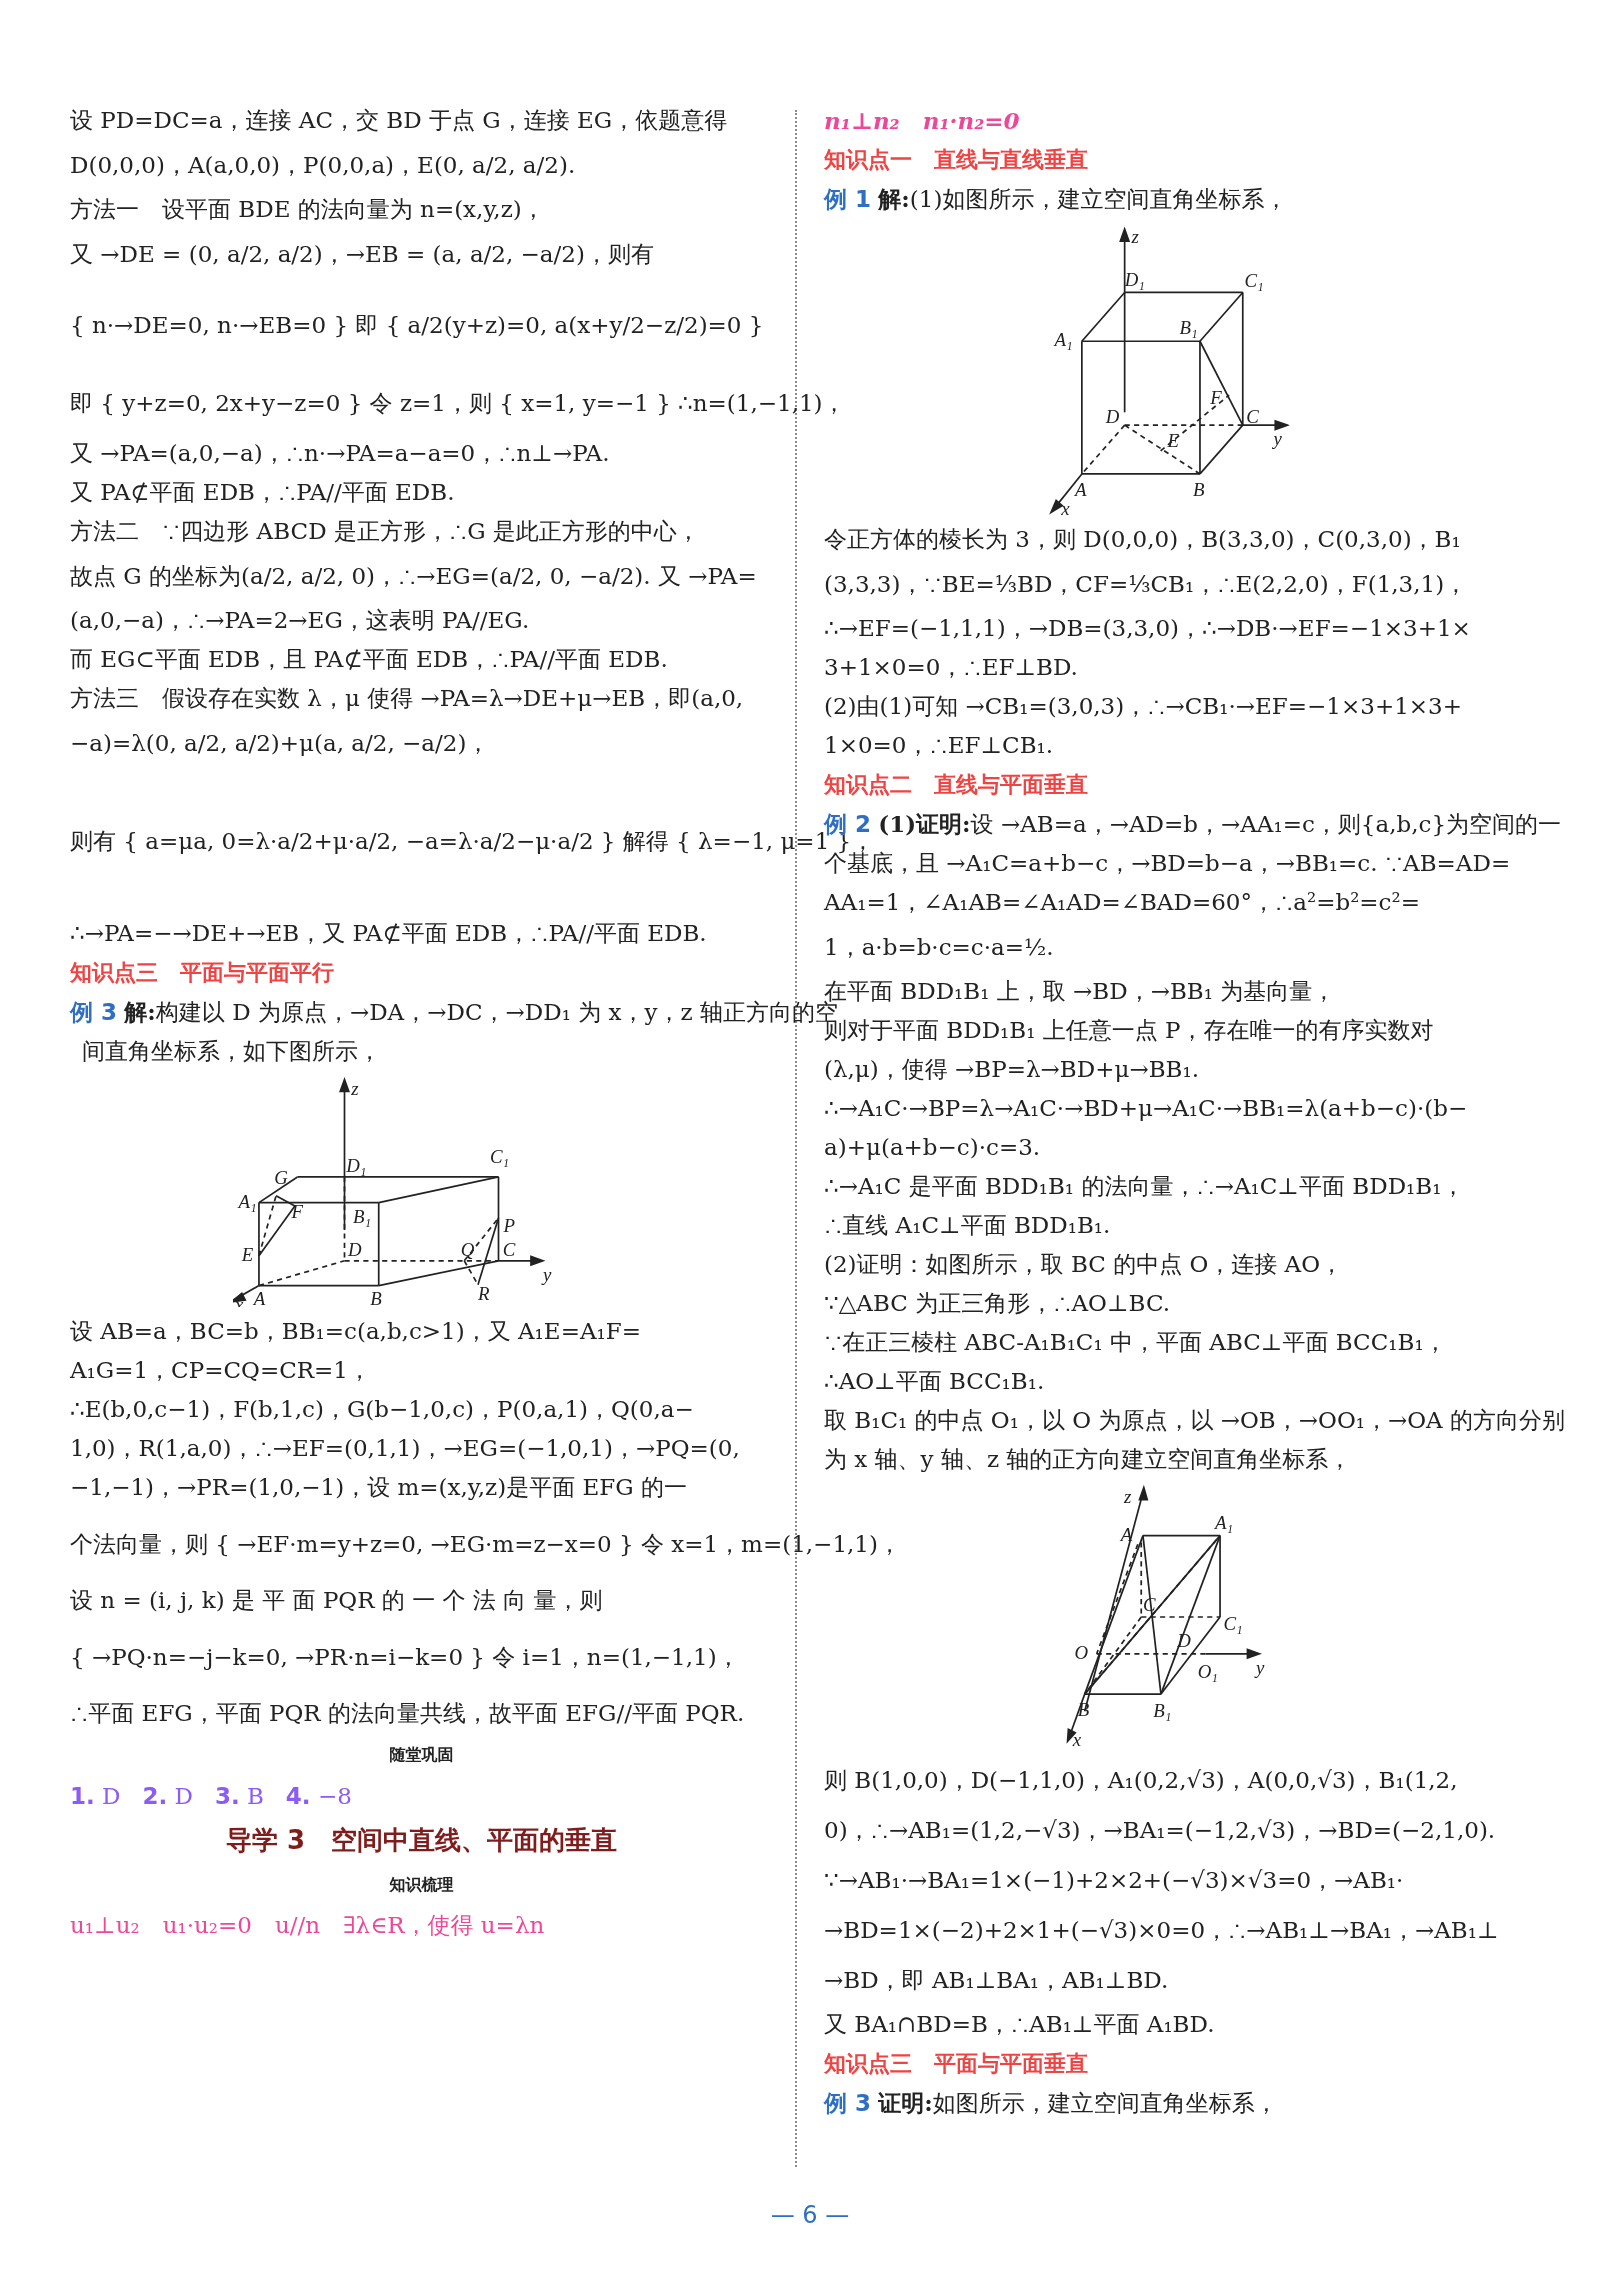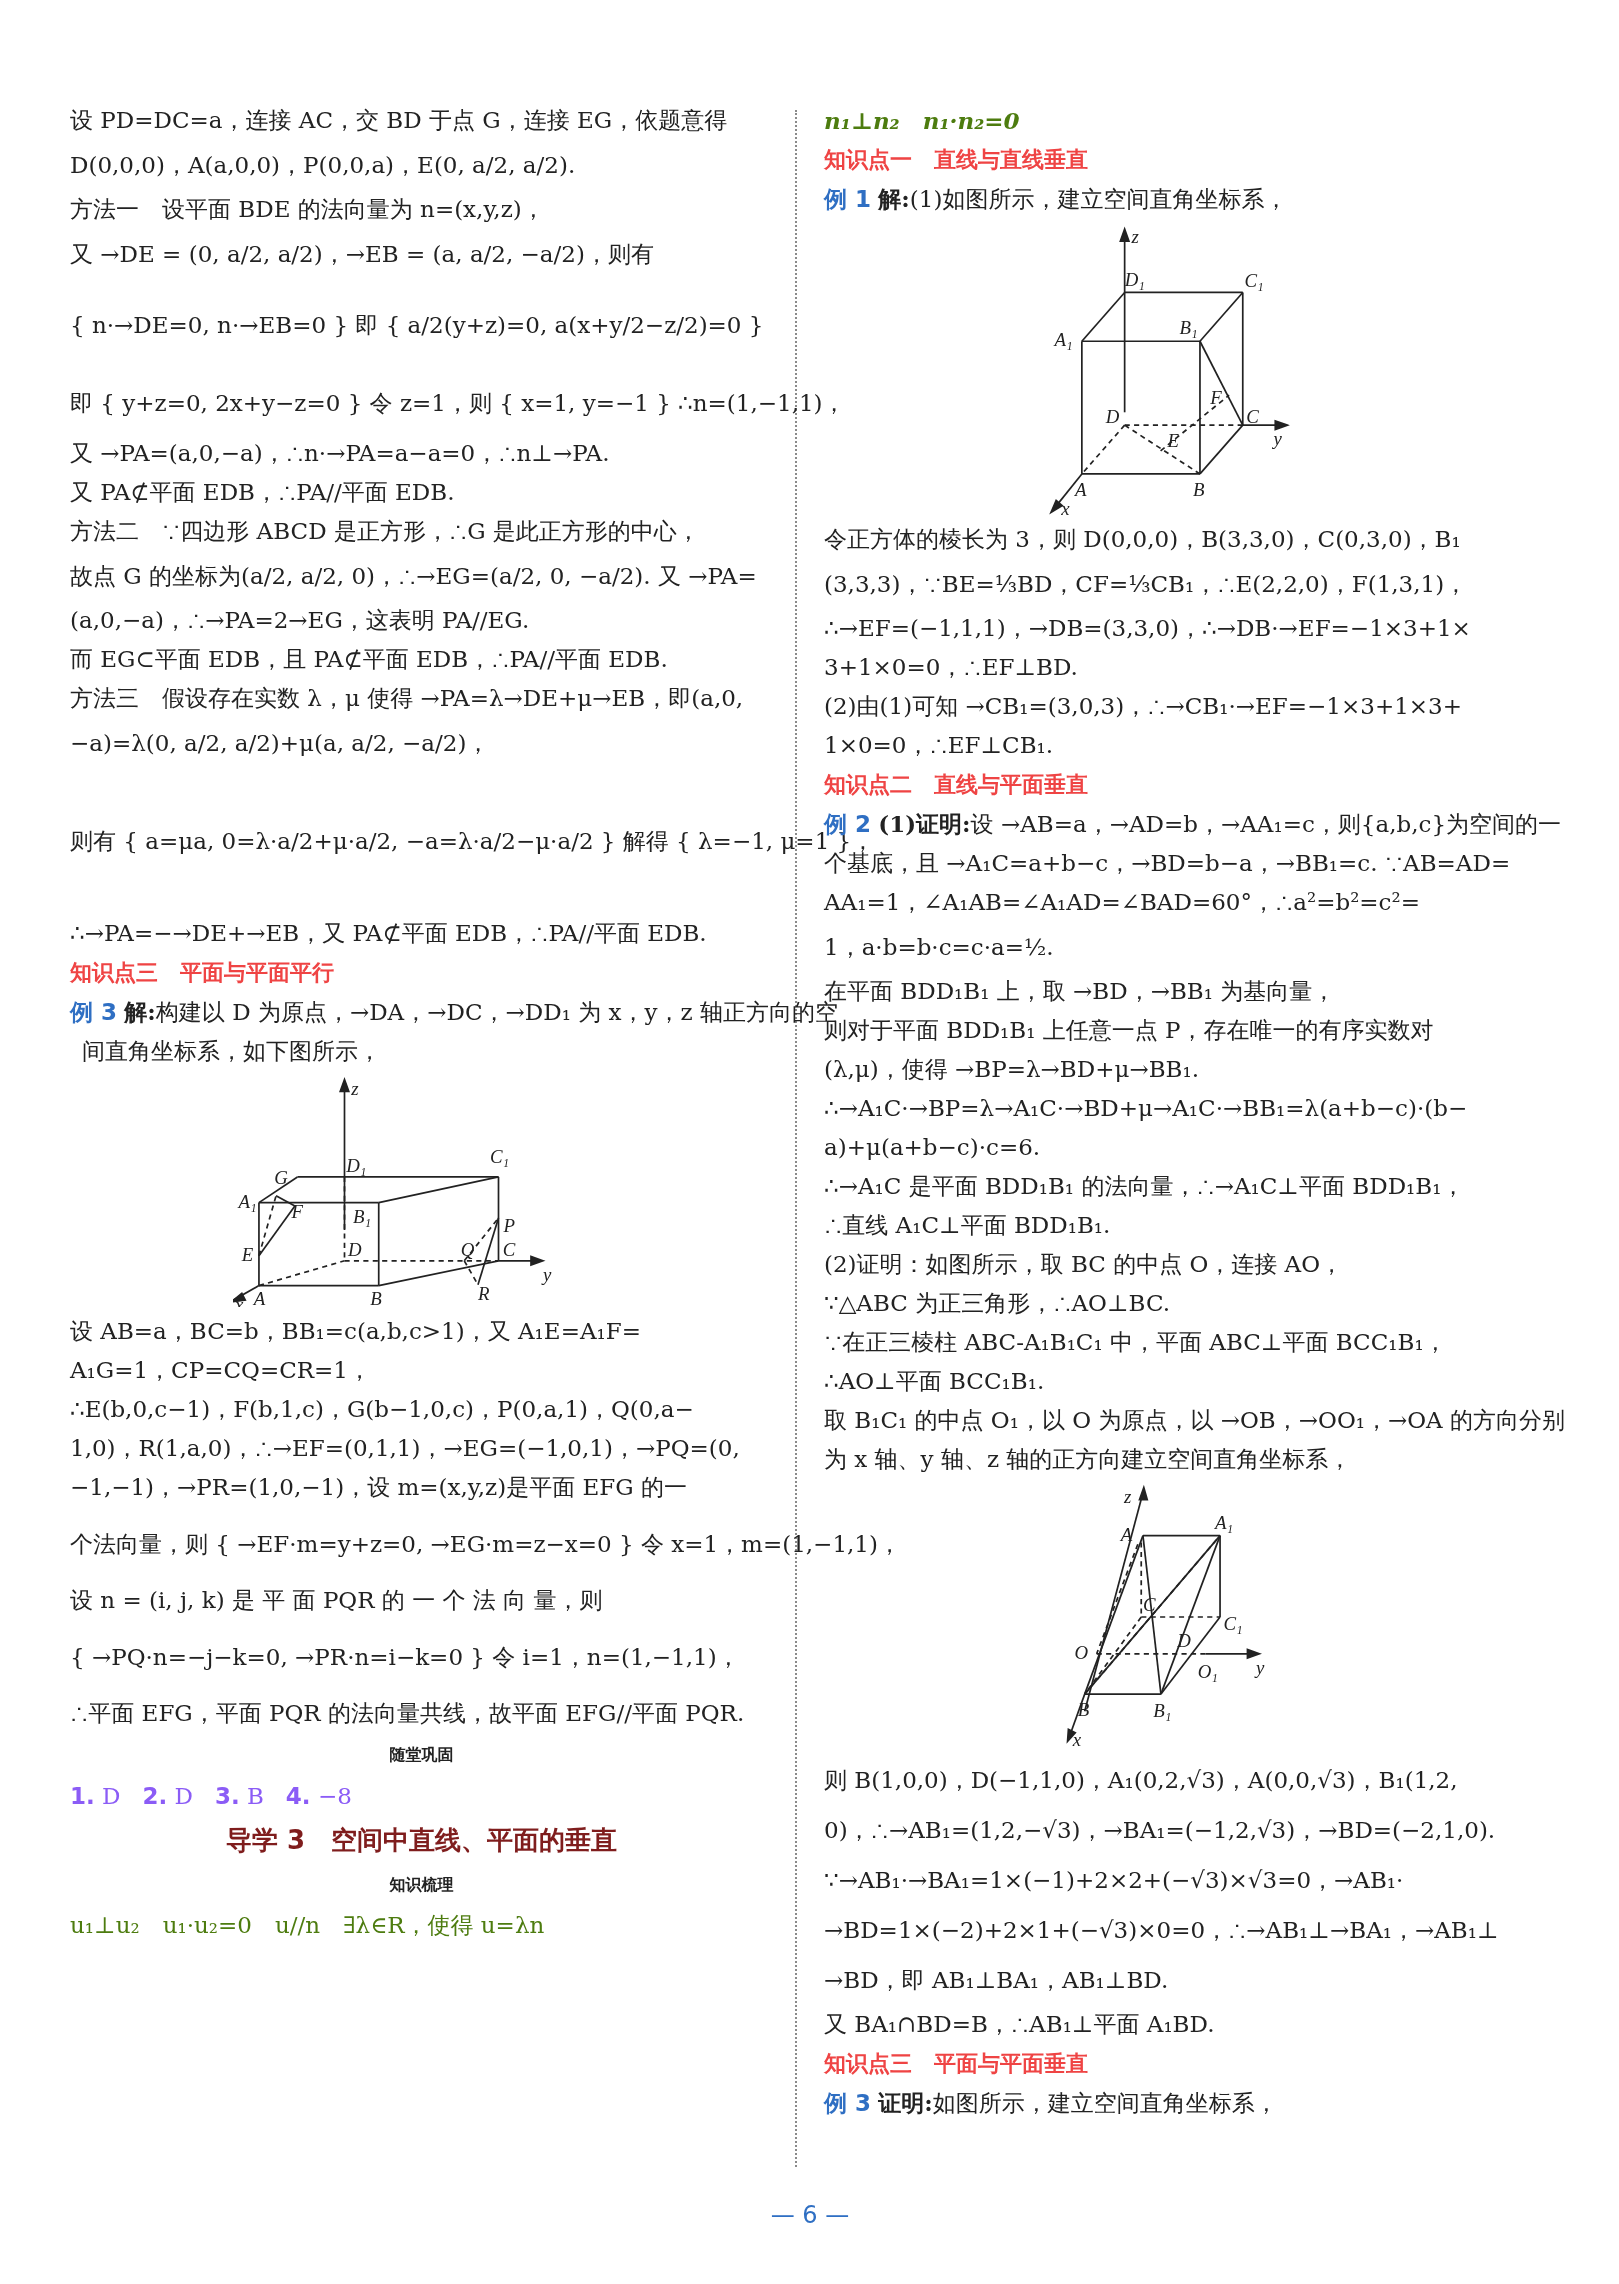--- a/index.html
+++ b/index.html
@@ -4,21 +4,21 @@
 <style>
   html,body{margin:0;padding:0;background:#fff;}
   body{width:1620px;height:2284px;position:relative;overflow:hidden;
        font-family:"DejaVu Serif","Liberation Serif",serif;color:#222;}
   .col{position:absolute;top:101px;}
   .col.left{left:70px;width:703px;}
   .col.right{left:824px;width:703px;}
   .divider{position:absolute;left:795px;top:110px;width:0;height:2057px;border-left:2.6px dotted #8a8a8a;}
   .line{font-size:23px;line-height:39px;white-space:nowrap;position:relative;}
   .line.tall{line-height:50px;}
-  .blue{color:#4d7c0f;}
+  .blue{color:#ec4899;}
   .kp{font-family:"DejaVu Sans","Liberation Sans",sans-serif;font-weight:bold;color:#ef4444;font-size:22px;line-height:39px;}
   .ex{font-family:"DejaVu Sans","Liberation Sans",sans-serif;font-weight:bold;color:#2f6fc3;}
   .b{font-weight:bold;}
   .h-sub{font-family:"DejaVu Sans","Liberation Sans",sans-serif;font-weight:bold;font-size:16px;line-height:43px;text-align:center;}
   .h-main{font-family:"DejaVu Sans","Liberation Sans",sans-serif;font-weight:bold;font-size:26px;line-height:46px;text-align:center;color:#7f1d1d;}
   .fig{display:block;margin:5.1px auto;}
   .pagenum{position:absolute;left:0;width:1620px;top:2201px;text-align:center;font-family:"DejaVu Sans","Liberation Sans",sans-serif;font-size:24px;color:#2f6fc3;}
   .ans{font-size:23px;color:#8b5cf6;line-height:41px;}
   .ans b{font-family:"DejaVu Sans","Liberation Sans",sans-serif;}
 </style>
@@ -186,21 +186,21 @@
     <span class="ex">例 2</span>
     <span class="b">(1)证明:</span><span>设 →AB=a，→AD=b，→AA₁=c，则{a,b,c}为空间的一</span>
   </div>
   <div class="line">个基底，且 →A₁C=a+b−c，→BD=b−a，→BB₁=c. ∵AB=AD=</div>
   <div class="line">AA₁=1，∠A₁AB=∠A₁AD=∠BAD=60°，∴a²=b²=c²=</div>
   <div class="line tall">1，a·b=b·c=c·a=½.</div>
   <div class="line">在平面 BDD₁B₁ 上，取 →BD，→BB₁ 为基向量，</div>
   <div class="line">则对于平面 BDD₁B₁ 上任意一点 P，存在唯一的有序实数对</div>
   <div class="line">(λ,μ)，使得 →BP=λ→BD+μ→BB₁.</div>
   <div class="line">∴→A₁C·→BP=λ→A₁C·→BD+μ→A₁C·→BB₁=λ(a+b−c)·(b−</div>
-  <div class="line">a)+μ(a+b−c)·c=6.</div>
+  <div class="line">a)+μ(a+b−c)·c=3.</div>
   <div class="line">∴→A₁C 是平面 BDD₁B₁ 的法向量，∴→A₁C⊥平面 BDD₁B₁，</div>
   <div class="line">∴直线 A₁C⊥平面 BDD₁B₁.</div>
   <div class="line">(2)证明：如图所示，取 BC 的中点 O，连接 AO，</div>
   <div class="line">∵△ABC 为正三角形，∴AO⊥BC.</div>
   <div class="line">∵在正三棱柱 ABC-A₁B₁C₁ 中，平面 ABC⊥平面 BCC₁B₁，</div>
   <div class="line">∴AO⊥平面 BCC₁B₁.</div>
   <div class="line">取 B₁C₁ 的中点 O₁，以 O 为原点，以 →OB，→OO₁，→OA 的方向分别</div>
   <div class="line">为 x 轴、y 轴、z 轴的正方向建立空间直角坐标系，</div>
 
   <svg class="fig" width="257" height="266" viewBox="0 0 300 310" font-family="Liberation Serif, serif" font-style="italic" font-size="22">

